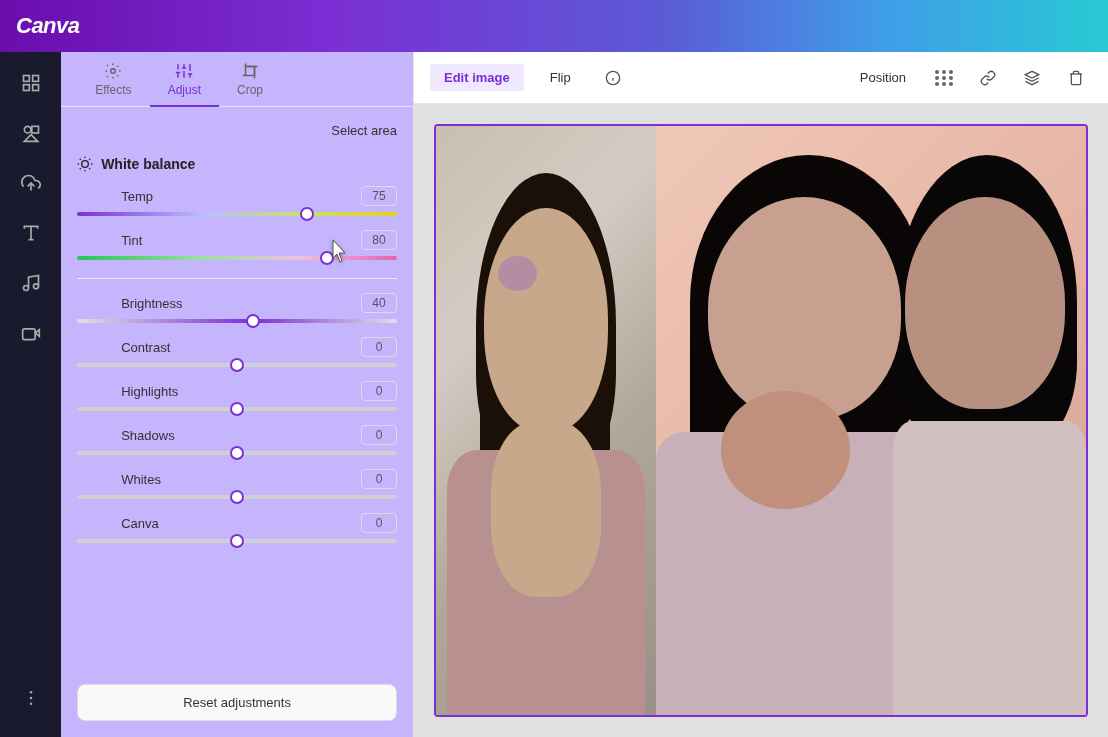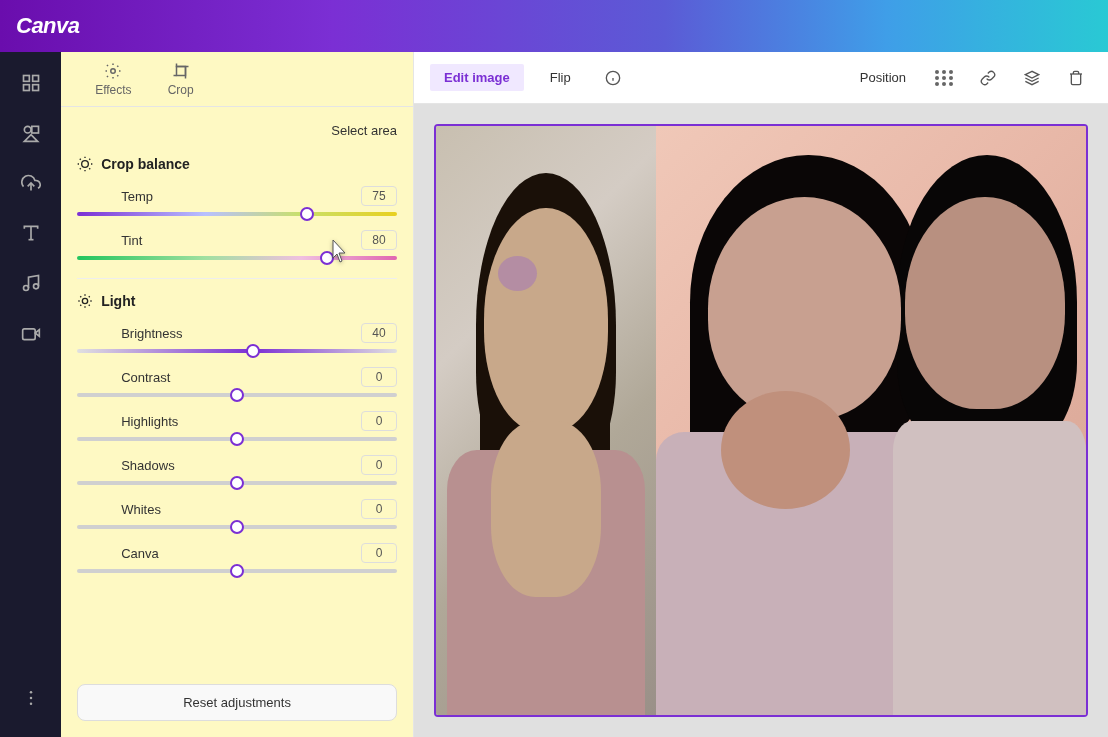--- a/index.html
+++ b/index.html
@@ -48,21 +48,21 @@
       cursor: pointer;
       color: #aaa;
     }
     .icon-bar-item svg { width: 20px; height: 20px; }
     .icon-bar-spacer { flex: 1; }
     .icon-bar-dots { margin-top: auto; margin-bottom: 8px; }
 
     
     #sidebar {
       width: 375px;
-      background: #fef9c3;
+      background: #c4b5fd;
       display: flex;
       flex-direction: column;
       border-right: 1px solid #e5e5e5;
       overflow-y: auto;
     }
 
     
     #tab-bar {
       display: flex;
       border-bottom: 1px solid #e5e5e5;
@@ -392,20 +392,34 @@
 
   <div id="sidebar">
 
     <div id="tab-bar">
       <div class="tab">
         <svg viewBox="0 0 24 24" fill="none" stroke="currentColor" stroke-width="2">
             <circle cx="12" cy="12" r="3"></circle>
             <path d="M19.07 4.93l-1.41 1.41M5.34 18.66l-1.41 1.41M2 12h2M20 12h2M19.07 19.07l-1.41-1.41M5.34 5.34l-1.41-1.41M12 2v2M12 20v2"></path>
           </svg>
         <span>Effects</span>
+      </div>
+      <div class="tab active">
+        <svg viewBox="0 0 24 24" fill="none" stroke="#7b2fd4" stroke-width="2">
+            <line x1="4" y1="21" x2="4" y2="14"></line>
+            <line x1="4" y1="10" x2="4" y2="3"></line>
+            <line x1="12" y1="21" x2="12" y2="12"></line>
+            <line x1="12" y1="8" x2="12" y2="3"></line>
+            <line x1="20" y1="21" x2="20" y2="16"></line>
+            <line x1="20" y1="12" x2="20" y2="3"></line>
+            <line x1="1" y1="14" x2="7" y2="14"></line>
+            <line x1="9" y1="8" x2="15" y2="8"></line>
+            <line x1="17" y1="16" x2="23" y2="16"></line>
+          </svg>
+        <span style="color:#7b2fd4;">Adjust</span>
       </div>
       <div class="tab">
         <svg viewBox="0 0 24 24" fill="none" stroke="currentColor" stroke-width="2">
             <polyline points="6,2 6,6 22,6"></polyline>
             <polyline points="2,18 6,18 6,18"></polyline>
             <polyline points="18,6 18,22"></polyline>
             <rect x="6" y="6" width="12" height="12"></rect>
           </svg>
         <span>Crop</span>
       </div>
@@ -423,21 +437,21 @@
               <circle cx="12" cy="12" r="5"></circle>
               <line x1="12" y1="1" x2="12" y2="3"></line>
               <line x1="12" y1="21" x2="12" y2="23"></line>
               <line x1="4.22" y1="4.22" x2="5.64" y2="5.64"></line>
               <line x1="18.36" y1="18.36" x2="19.78" y2="19.78"></line>
               <line x1="1" y1="12" x2="3" y2="12"></line>
               <line x1="21" y1="12" x2="23" y2="12"></line>
               <line x1="4.22" y1="19.78" x2="5.64" y2="18.36"></line>
               <line x1="18.36" y1="5.64" x2="19.78" y2="4.22"></line>
             </svg>
-          <span>Crop balance</span>
+          <span>White balance</span>
         </div>
 
         <div class="slider-row">
           <div class="slider-header">
             <span class="slider-label">Temp</span>
             <span class="slider-value">75</span>
           </div>
           <div class="slider-track temp-track" style="position:relative; height:4px; border-radius:2px;">
             <div class="slider-thumb" style="left:72%;"></div>
           </div>
@@ -456,34 +470,20 @@
                 <path d="M4 2 L4 20 L8 16 L11 24 L13 23 L10 15 L16 15 Z" fill="white" stroke="#555" stroke-width="1"></path>
               </svg>
             </div>
           </div>
         </div>
       </div>
 
       <hr class="divider">
 
       <div class="light-section">
-        <div class="section-title">
-          <svg viewBox="0 0 24 24" fill="none" stroke="currentColor" stroke-width="2">
-              <circle cx="12" cy="12" r="4"></circle>
-              <line x1="12" y1="2" x2="12" y2="4"></line>
-              <line x1="12" y1="20" x2="12" y2="22"></line>
-              <line x1="4.93" y1="4.93" x2="6.34" y2="6.34"></line>
-              <line x1="17.66" y1="17.66" x2="19.07" y2="19.07"></line>
-              <line x1="2" y1="12" x2="4" y2="12"></line>
-              <line x1="20" y1="12" x2="22" y2="12"></line>
-              <line x1="4.93" y1="19.07" x2="6.34" y2="17.66"></line>
-              <line x1="17.66" y1="6.34" x2="19.07" y2="4.93"></line>
-            </svg>
-          <span>Light</span>
-        </div>
 
         <div class="slider-row">
           <div class="slider-header">
             <span class="slider-label">Brightness</span>
             <span class="slider-value">40</span>
           </div>
           <div class="slider-track" style="background: linear-gradient(90deg, #e0e0e0 0%, #7b2fd4 55%, #e0e0e0 100%); position:relative; height:4px; border-radius:2px;">
             <div class="slider-thumb" style="left:55%;"></div>
           </div>
         </div>

